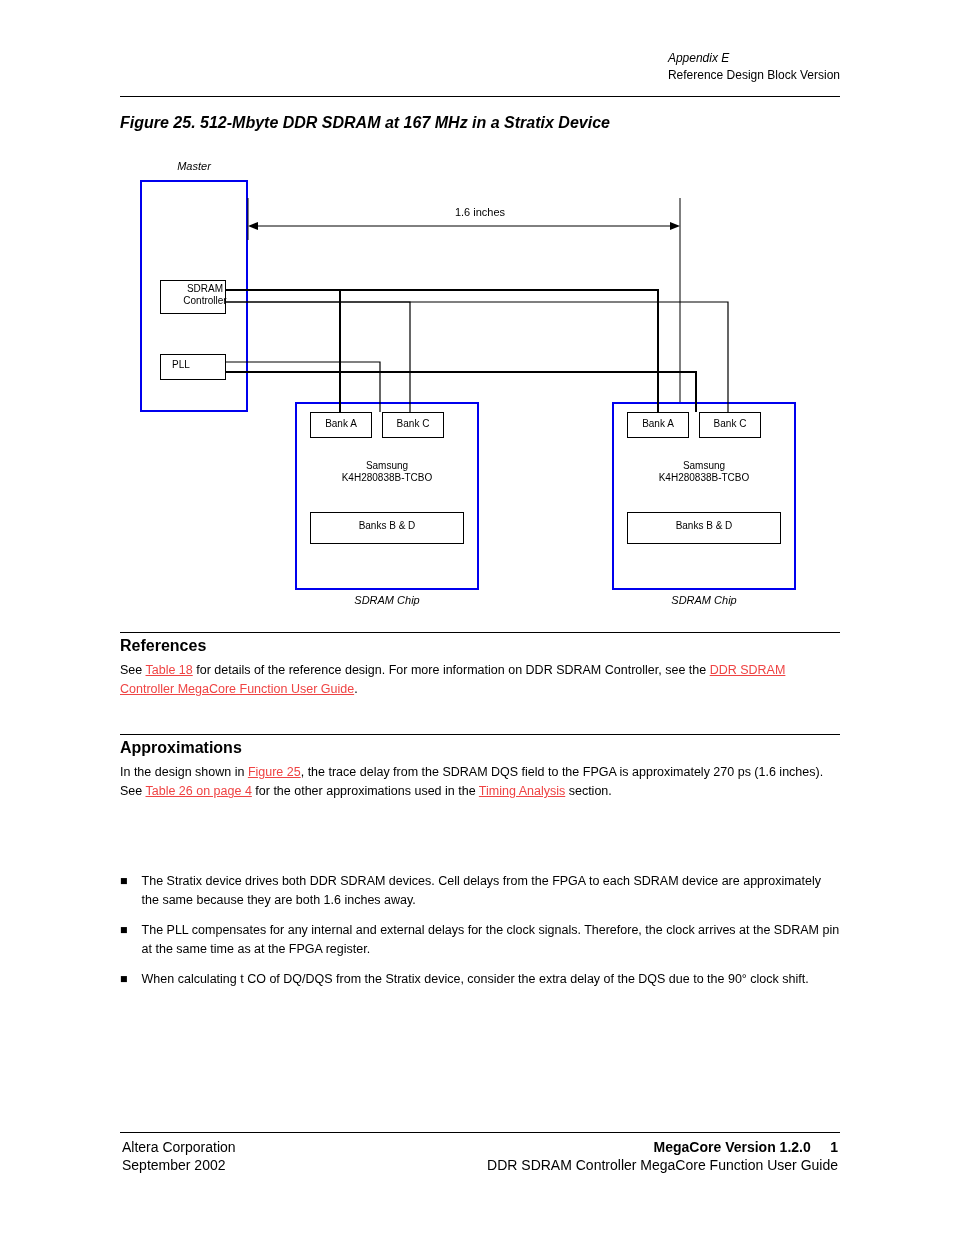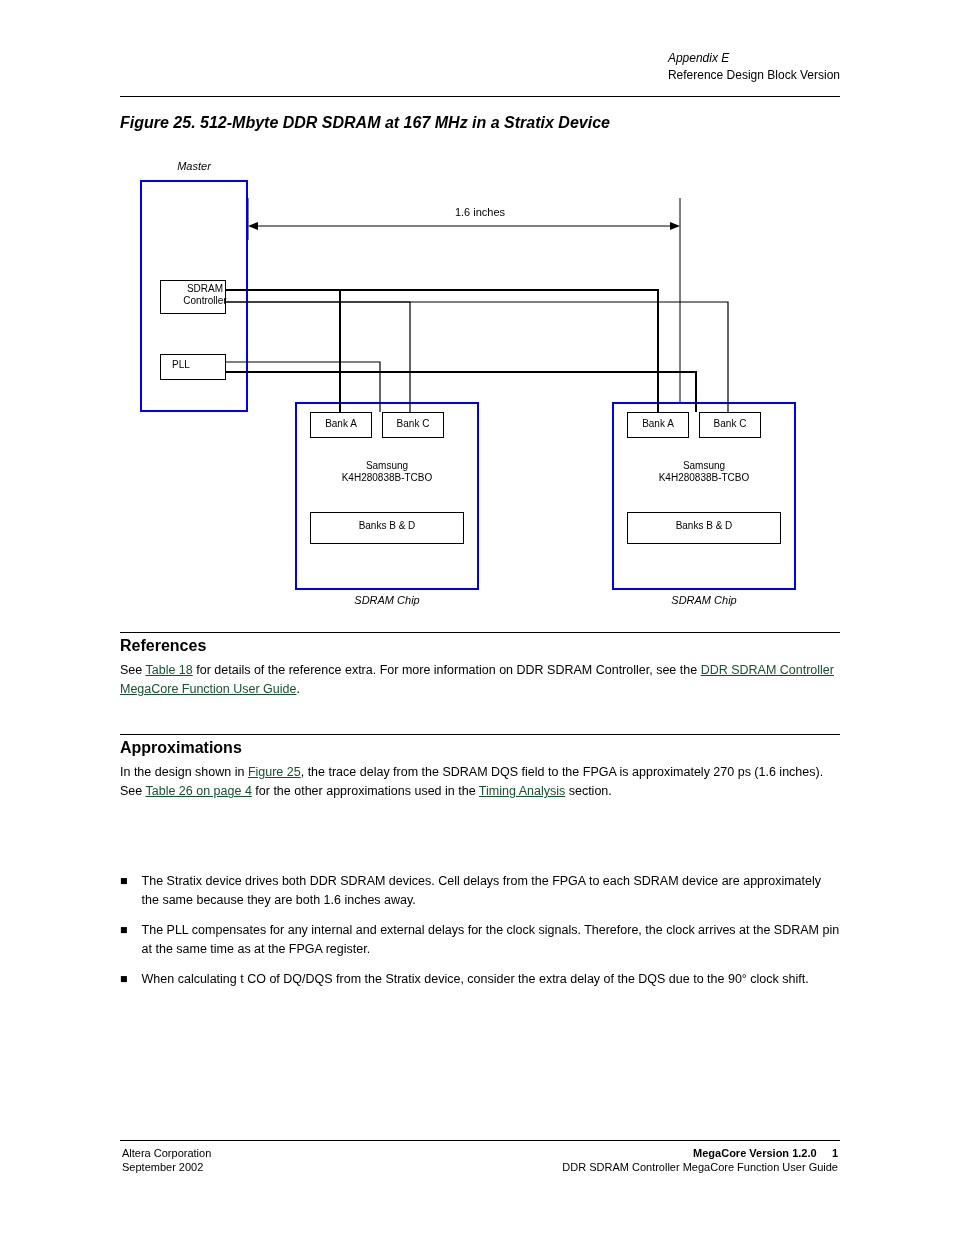--- a/index.html
+++ b/index.html
@@ -51,21 +51,21 @@
     background: #fff;
   }
   .lbl {
     position: absolute;
     font-size: 11px;
     text-align: center;
     line-height: 1.2;
     white-space: pre;
   }
   .lbl-sm { font-size: 10px; }
-  .link { color: #14532d; text-decoration: underline; }
+  .link { color: #ef4444; text-decoration: underline; }
   svg.overlay {
     position: absolute;
     left: 0; top: 0;
     width: 720px; height: 520px;
     pointer-events: none;
   }
 
   
   .sec {
     position: absolute;
@@ -81,21 +81,21 @@
   .sec-body {
     font-size: 12.5px;
     line-height: 1.55;
     margin-top: 6px;
   }
   .footer {
     position: absolute;
     bottom: 60px;
     left: 120px;
     width: 720px;
-    font-size: 11px;
+    font-size: 14px;
   }
   .footer .line { border-top: 1.5px solid #000; margin-bottom: 4px; }
   .footer table { width: 100%; }
   .footer td { vertical-align: top; }
 </style>
 </head>
 <body>
 
 <div class="page">
   <div class="header-right">
@@ -162,21 +162,21 @@
 
       <polyline points="106,222 260,222 260,272" fill="none" stroke="#000" stroke-width="1.2"></polyline>
       <polyline points="106,232 576,232 576,272" fill="none" stroke="#000" stroke-width="2"></polyline>
     </svg>
   </div>
 
   <div class="sec" style="top:582px;">
     <div class="sec-rule-top"></div>
     <div class="sec-title">References</div>
     <div class="sec-body">
-      <span>See </span><a href="#" class="link">Table 18</a><span> for details of the reference extra. For more information on DDR SDRAM Controller, see the </span><a href="#" class="link">DDR SDRAM Controller MegaCore Function User Guide</a><span>.</span>
+      <span>See </span><a href="#" class="link">Table 18</a><span> for details of the reference design. For more information on DDR SDRAM Controller, see the </span><a href="#" class="link">DDR SDRAM Controller MegaCore Function User Guide</a><span>.</span>
     </div>
   </div>
 
   <div class="sec" style="top:684px;">
     <div class="sec-rule-top"></div>
     <div class="sec-title">Approximations</div>
     <div class="sec-body">
       <span>In the design shown in </span><a href="#" class="link">Figure 25</a><span>, the trace delay from the SDRAM DQS field to the FPGA is approximately 270 ps (1.6 inches). See </span><a href="#" class="link">Table 26 on page 4</a><span> for the other approximations used in the </span><a href="#" class="link">Timing Analysis</a><span> section.</span>
     </div>
   </div>

